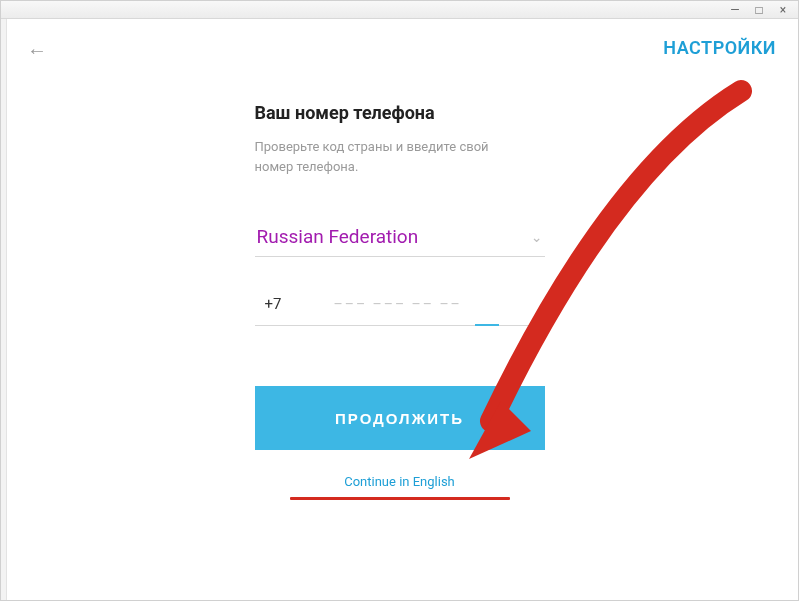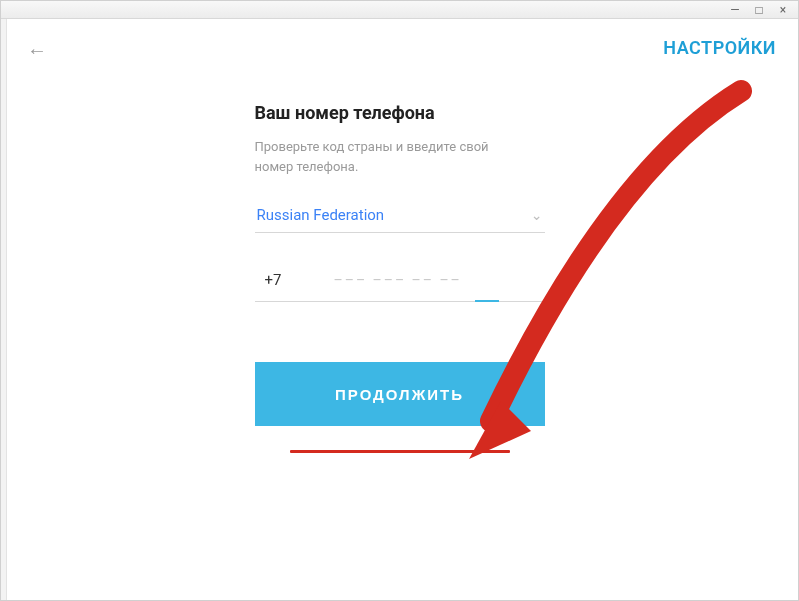--- a/index.html
+++ b/index.html
@@ -5,23 +5,23 @@
   * { box-sizing: border-box; margin: 0; padding: 0; }
   html, body { width: 799px; height: 601px; font-family: -apple-system, "Segoe UI", Roboto, Arial, sans-serif; background: #fff; overflow: hidden; }
   .window { width: 799px; height: 601px; position: relative; background: #fff; border: 1px solid #d0d0d0; }
   .titlebar { height: 18px; background: linear-gradient(#f8f8f8,#ececec); border-bottom: 1px solid #d8d8d8; display: flex; justify-content: flex-end; align-items: center; gap: 10px; padding: 0 8px; color: #666; font-size: 12px; }
   .titlebar span { display:inline-block; width:14px; text-align:center; cursor:default; }
   .header { display: flex; align-items: center; justify-content: space-between; padding: 18px 22px 10px 26px; }
   .back { color: #999; font-size: 20px; line-height: 1; }
   .settings { color: #1e9fd6; font-size: 18px; font-weight: 600; letter-spacing: 0.5px; }
   .content { width: 290px; margin: 34px auto 0 auto; position: relative; }
   .title { font-size: 18px; font-weight: 700; color: #222; margin-bottom: 14px; }
-  .subtitle { font-size: 13px; color: #9a9a9a; line-height: 1.5; margin-bottom: 24px; max-width: 260px; }
+  .subtitle { font-size: 13px; color: #9a9a9a; line-height: 1.5; margin-bottom: 43px; max-width: 260px; }
   .field-row { display:flex; align-items:center; justify-content:space-between; border-bottom: 1px solid #d7d7d7; padding: 6px 2px 8px 2px; }
-  .country { font-size: 15px; color: #3b82f6; }
+  .country { font-size: 19px; color: #a21caf; }
   .chevron { color: #bfbfbf; font-size: 14px; }
   .phone-row { display:flex; align-items:center; border-bottom: 1px solid #d7d7d7; margin-top: 26px; padding: 10px 2px 10px 10px; position: relative; }
   .code { font-size: 15px; color: #333; width: 54px; }
   .divider { width: 1px; height: 22px; background: transparent; }
   .placeholder { font-size: 14px; color: #c8c8c8; letter-spacing: 2px; margin-left: 14px; }
   .caret { position:absolute; right: 46px; bottom: -1px; width: 24px; height: 2px; background:#3db7e4; }
   .btn-continue { width: 100%; height: 64px; background: #3db7e4; color: #fff; border: none; font-size: 15px; font-weight: 600; letter-spacing: 2px; margin-top: 60px; cursor: pointer; }
   .links { text-align: center; margin-top: 24px; }
   .link { color: #1e9fd6; font-size: 13px; margin: 8px 0; display: block; }
   .underline { width: 220px; height: 3px; background: #d42a1f; margin: 8px auto 0 auto; border-radius: 1px; }
@@ -57,20 +57,21 @@
     <div class="phone-row">
       <span class="code">+7</span>
       <span class="divider"></span>
       <span class="placeholder">––– ––– –– ––</span>
       <span class="caret"></span>
     </div>
 
     <button class="btn-continue">ПРОДОЛЖИТЬ</button>
 
     <div class="links">
+      <a class="link">Continue in English</a>
       <div class="underline"></div>
     </div>
   </div>
 
   <svg class="arrow-svg" width="420" height="400">
     <defs>
       <marker id="ah" markerWidth="24" markerHeight="24" refX="6" refY="12" orient="auto">
         <path d="M0,0 L24,12 L0,24 L6,12 Z" fill="#d42a1f"></path>
       </marker>
     </defs>

